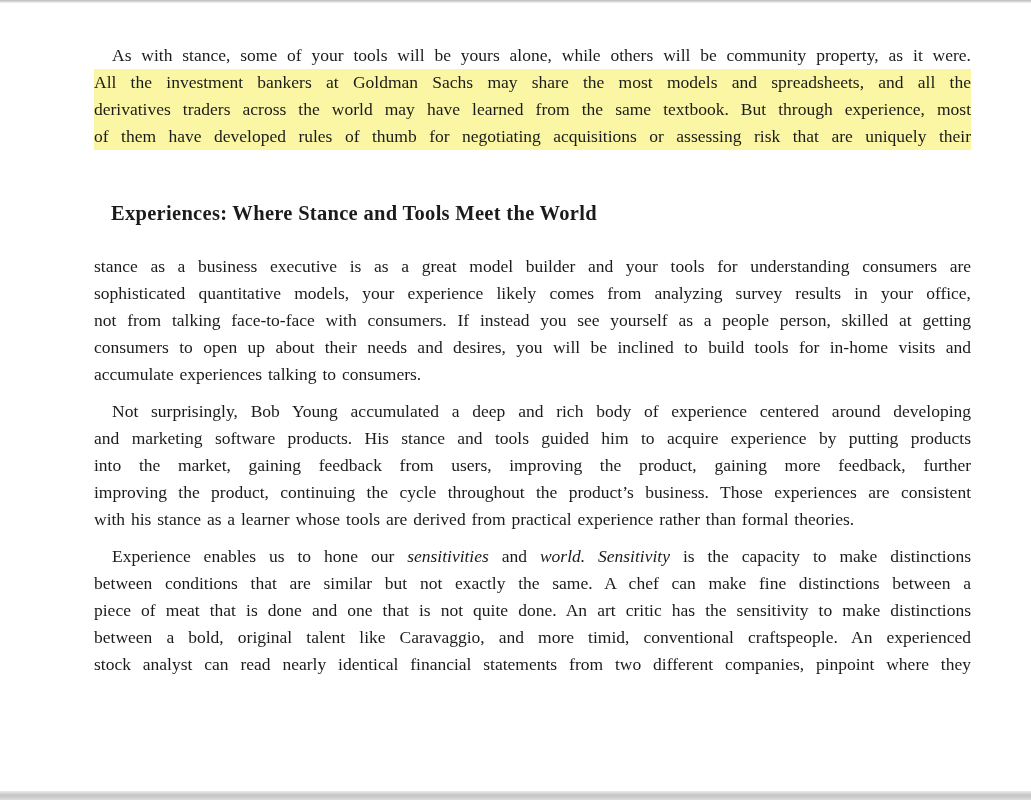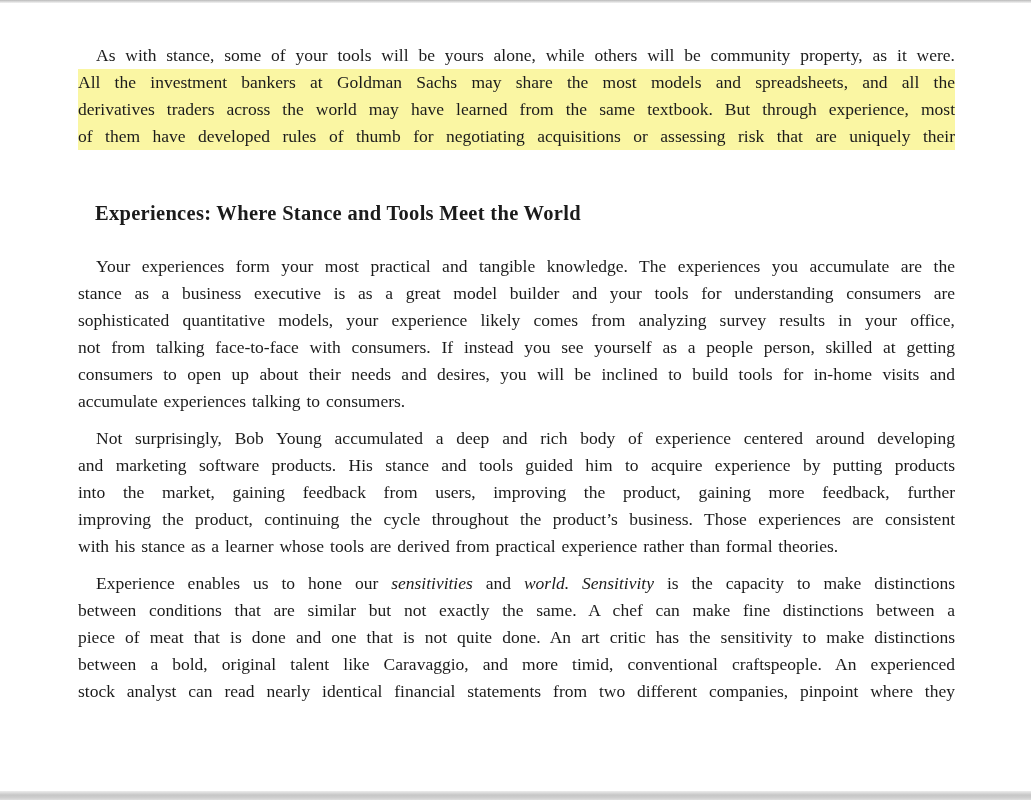--- a/index.html
+++ b/index.html
@@ -13,21 +13,21 @@
   .page-edge-top {
     position: absolute; top: 0; left: 0; right: 0; height: 3px;
     background: linear-gradient(180deg, #b9b9b9 0%, #dedede 60%, #f2f2f2 100%);
   }
   .page-edge-bottom {
     position: absolute; bottom: 0; left: 0; right: 0; height: 9px;
     background: linear-gradient(180deg, #ececec 0%, #c6c6c6 45%, #cfcfcf 75%, #dedede 100%);
   }
   .page-text {
     position: absolute;
-    top: 42px; left: 78px;
+    top: 42px; left: 94px;
     width: 877px;
   }
   .para { margin: 0; }
   .line {
     font-size: 17.5px;
     line-height: 27px;
     white-space: normal;
     word-spacing: 1.5px;
   }
   .line.just {
@@ -57,21 +57,20 @@
   <div class="page-edge-top"></div>
   <div class="page-text">
       <div class="para">
         <div class="line just indent"><span>As with stance, some of your tools will be yours alone, while others will be community property, as it were.</span></div>
         <div class="line just hl"><span>All the investment bankers at Goldman Sachs may share the most models and spreadsheets, and all the</span></div>
         <div class="line just hl"><span>derivatives traders across the world may have learned from the same textbook. But through experience, most</span></div>
         <div class="line just hl"><span>of them have developed rules of thumb for negotiating acquisitions or assessing risk that are uniquely their</span></div>
       </div>
       <h2 class="heading">Experiences: Where Stance and Tools Meet the World</h2>
       <div class="para">
-        <div class="line just indent"><span>Your experiences form your most practical and tangible knowledge. The experiences you accumulate are the</span></div>
         <div class="line just"><span>stance as a business executive is as a great model builder and your tools for understanding consumers are</span></div>
         <div class="line just"><span>sophisticated quantitative models, your experience likely comes from analyzing survey results in your office,</span></div>
         <div class="line just"><span>not from talking face-to-face with consumers. If instead you see yourself as a people person, skilled at getting</span></div>
         <div class="line just"><span>consumers to open up about their needs and desires, you will be inclined to build tools for in-home visits and</span></div>
         <div class="line"><span>accumulate experiences talking to consumers.</span></div>
       </div>
       <div class="para">
         <div class="line just indent"><span>Not surprisingly, Bob Young accumulated a deep and rich body of experience centered around developing</span></div>
         <div class="line just"><span>and marketing software products. His stance and tools guided him to acquire experience by putting products</span></div>
         <div class="line just"><span>into the market, gaining feedback from users, improving the product, gaining more feedback, further</span></div>

